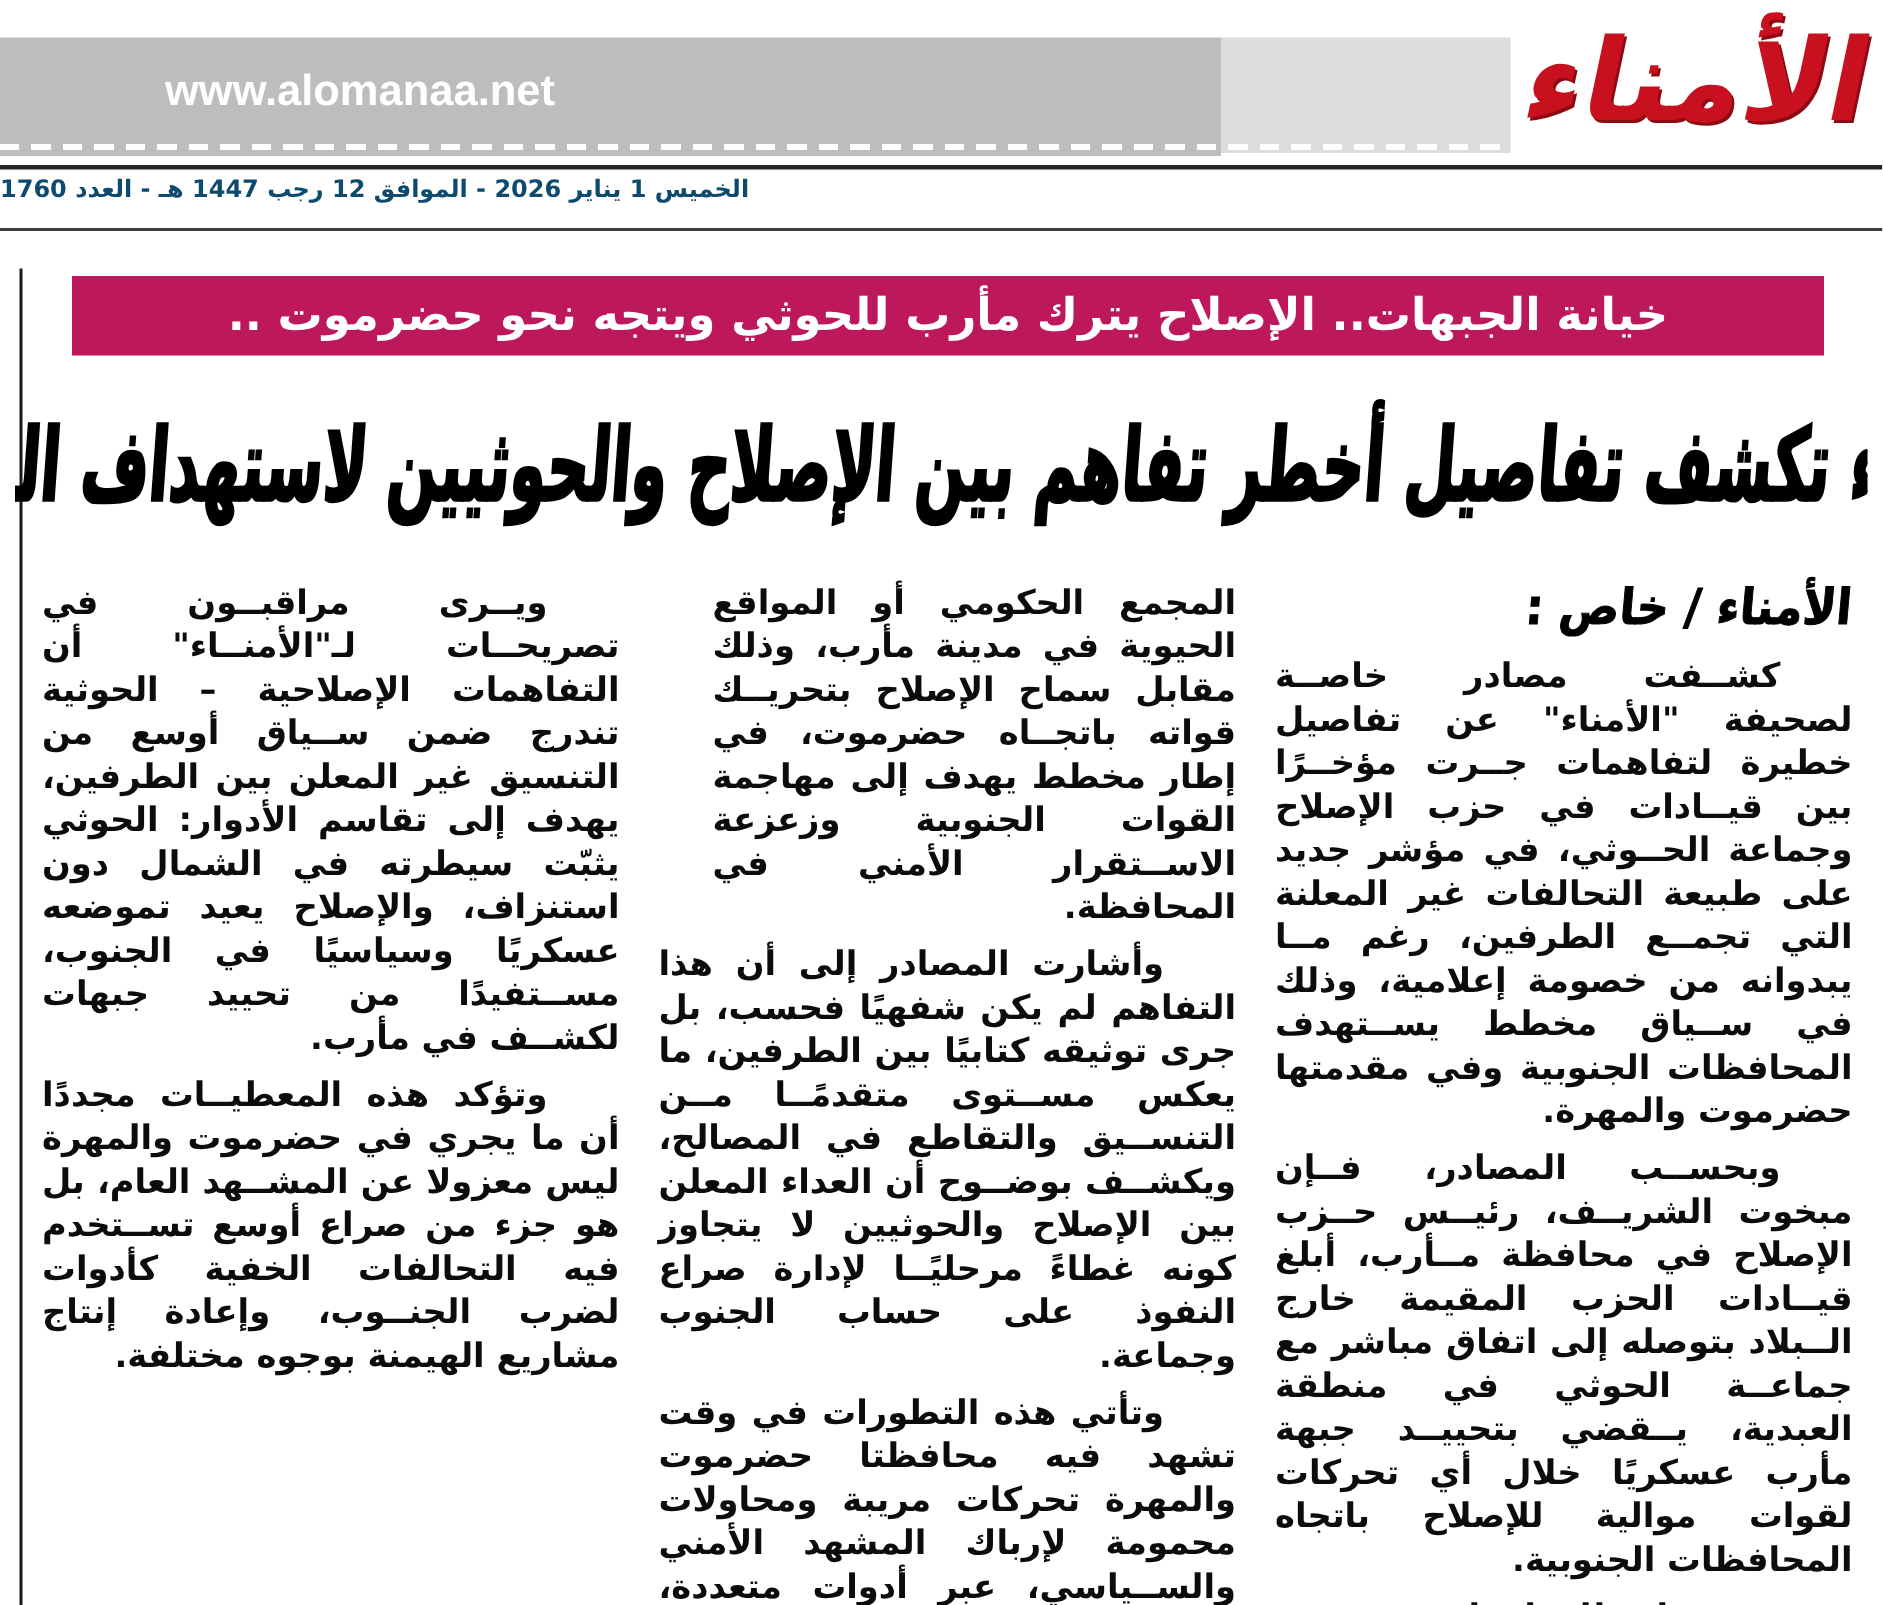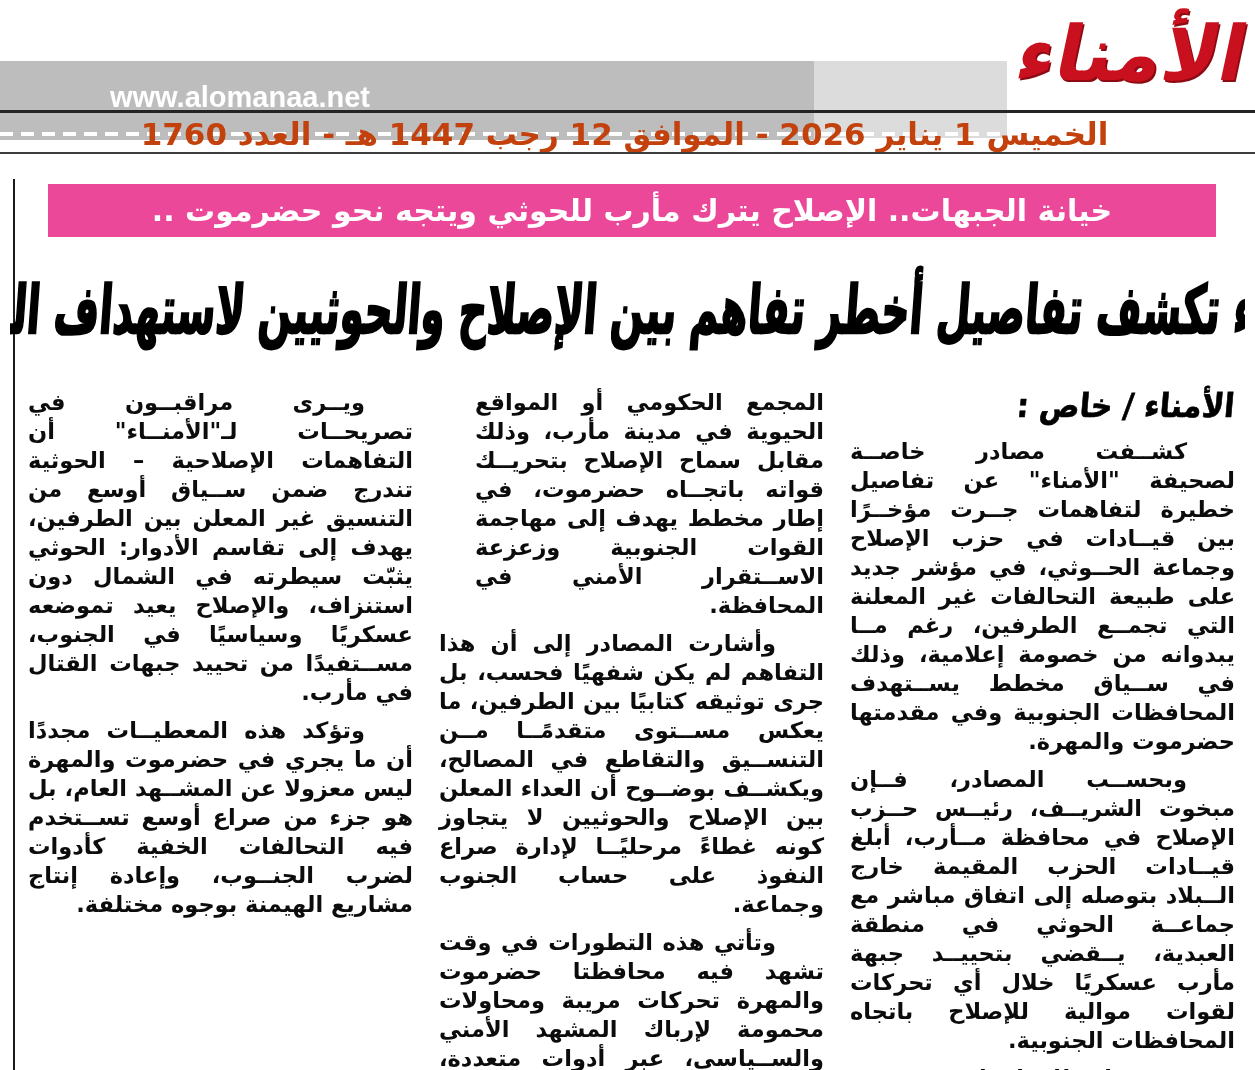--- a/index.html
+++ b/index.html
@@ -9,21 +9,21 @@
     height: 1070px;
     background: #ffffff;
     overflow: hidden;
     font-family: "DejaVu Sans", sans-serif;
   }
 
   
   .gray-bar {
     position: absolute;
     top: 25px; left: 0;
-    width: 1007px; height: 79px; margin-top: 36px;
+    width: 1007px; height: 79px;
   }
   .gray-dark {
     position: absolute; top: 0; left: 0;
     width: 814px; height: 79px;
     background: #bdbdbd;
   }
   .gray-light {
     position: absolute; top: 0; left: 814px;
     width: 193px; height: 77px;
     background: #dcdcdc;
@@ -60,41 +60,41 @@
     white-space: nowrap;
   }
 
   .rule-top {
     position: absolute; top: 110px; left: 0;
     width: 1255px; height: 3px; background: #242424;
   }
   .date-line {
     position: absolute; top: 116px; right: 6px; left: 0;
     direction: rtl;
-    text-align: center;
-    font-weight: bold;
-    font-size: 31px;
-    color: #c2410c;
+    text-align: left;
+    font-weight: bold;
+    font-size: 16px;
+    color: #0c4a6e;
   }
   .rule-bottom {
     position: absolute; top: 152px; left: 0;
     width: 1255px; height: 2px; background: #3c3c3c;
   }
 
   
   .left-border {
     position: absolute; left: 13px; top: 179px; bottom: 0;
     width: 2px; background: #1a1a1a;
   }
 
   .kicker {
     position: absolute;
     top: 184px; left: 48px;
     width: 1168px; height: 53px;
-    background: #ec4899;
+    background: #be185d;
     color: #ffffff;
     direction: rtl;
     text-align: center;
     font-weight: bold;
     font-size: 30px;
     line-height: 53px;
     white-space: nowrap;
     overflow: hidden;
   }
 
@@ -190,18 +190,18 @@
       <p>ووفقــا للمعلومات، ينــص الاتفاق على التزام جماعة الحــوثي بعدم تنفيذ أي هجمات أو عمليات قصف تســتهدف</p>
     </div>
 
     <div class="col">
       <p class="no-indent">المجمع الحكومي أو المواقع الحيوية في مدينة مأرب، وذلك مقابل سماح الإصلاح بتحريــك قواته باتجــاه حضرموت، في إطار مخطط يهدف إلى مهاجمة القوات الجنوبية وزعزعة الاســتقرار الأمني في المحافظة.</p>
       <p>وأشارت المصادر إلى أن هذا التفاهم لم يكن شفهيًا فحسب، بل جرى توثيقه كتابيًا بين الطرفين، ما يعكس مســتوى متقدمًــا مــن التنســيق والتقاطع في المصالح، ويكشــف بوضــوح أن العداء المعلن بين الإصلاح والحوثيين لا يتجاوز كونه غطاءً مرحليًــا لإدارة صراع النفوذ على حساب الجنوب وجماعة.</p>
       <p>وتأتي هذه التطورات في وقت تشهد فيه محافظتا حضرموت والمهرة تحركات مريبة ومحاولات محمومة لإرباك المشهد الأمني والســياسي، عبر أدوات متعددة، من بينهــا الدفع بقوات موالية للإصلاح، وخلق بــؤر توتر، واســتغلال الأوضاع المعيشية والخدمية، في مسعى لإضعاف الحضــور الجنوبي وخلــط الأوراق في المحافظتين الاستراتيجيتين.</p>
     </div>
 
     <div class="col">
-      <p>ويــرى مراقبــون في تصريحــات لـ"الأمنــاء" أن التفاهمات الإصلاحية – الحوثية تندرج ضمن ســياق أوسع من التنسيق غير المعلن بين الطرفين، يهدف إلى تقاسم الأدوار: الحوثي يثبّت سيطرته في الشمال دون استنزاف، والإصلاح يعيد تموضعه عسكريًا وسياسيًا في الجنوب، مســتفيدًا من تحييد جبهات القتال في مأرب.</p>
+      <p>ويــرى مراقبــون في تصريحــات لـ"الأمنــاء" أن التفاهمات الإصلاحية – الحوثية تندرج ضمن ســياق أوسع من التنسيق غير المعلن بين الطرفين، يهدف إلى تقاسم الأدوار: الحوثي يثبّت سيطرته في الشمال دون استنزاف، والإصلاح يعيد تموضعه عسكريًا وسياسيًا في الجنوب، مســتفيدًا من تحييد جبهات لكشــف في مأرب.</p>
       <p>وتؤكد هذه المعطيــات مجددًا أن ما يجري في حضرموت والمهرة ليس معزولا عن المشــهد العام، بل هو جزء من صراع أوسع تســتخدم فيه التحالفات الخفية كأدوات لضرب الجنــوب، وإعادة إنتاج مشاريع الهيمنة بوجوه مختلفة.</p>
     </div>
 
   </div>
 </div>
 
 </body></html>

